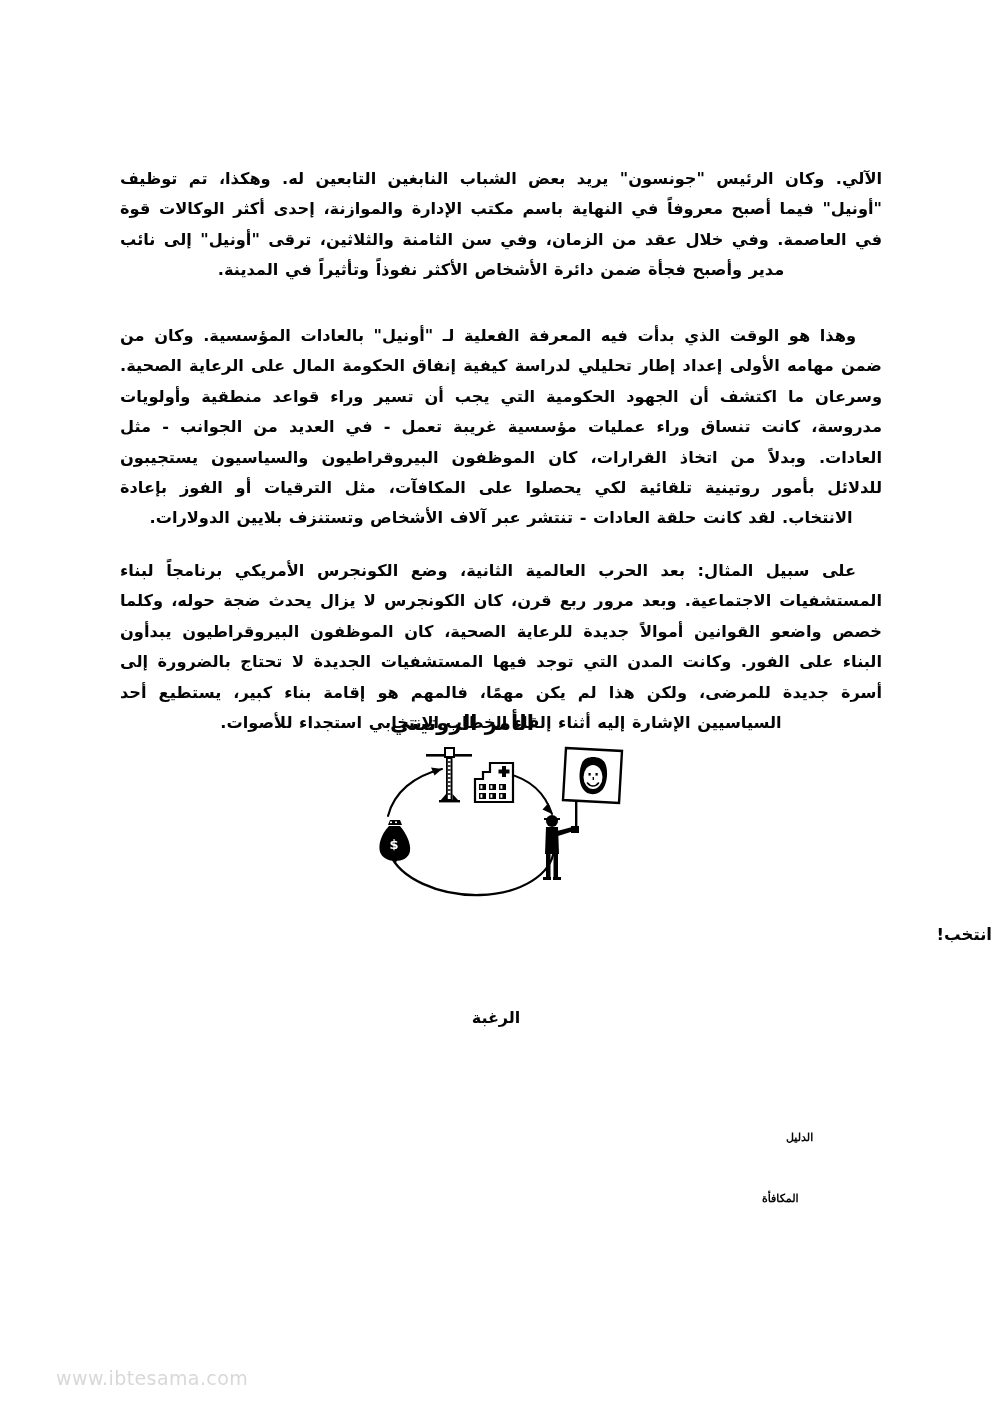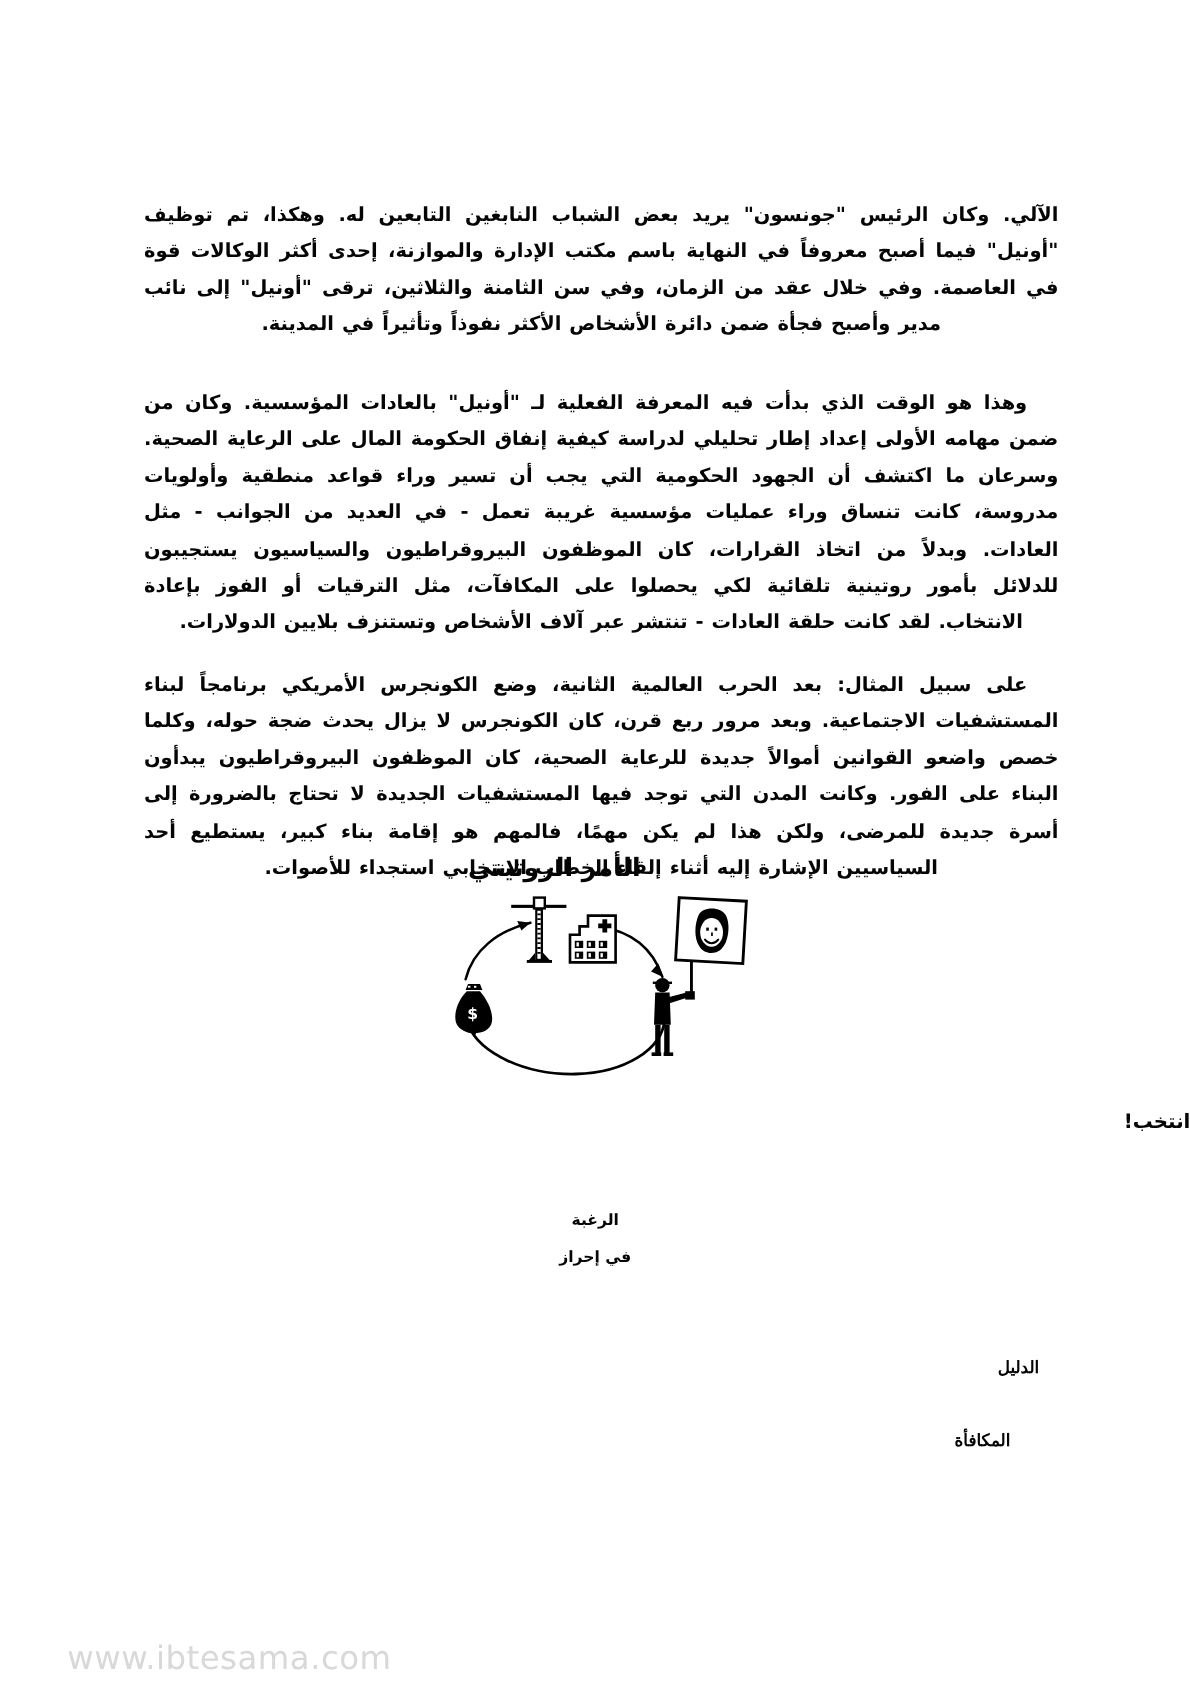--- a/index.html
+++ b/index.html
@@ -77,49 +77,49 @@
   
   .desire-stack {
     position: absolute;
     left: 0;
     width: 992px;
     top: 1002px;
     text-align: center;
     direction: rtl;
     font-family: "DejaVu Sans", sans-serif;
     font-weight: 700;
-    font-size: 13px;
+    font-size: 16px;
     color: #050505;
     line-height: 31px;
   }
   .desire-stack div { white-space: nowrap; }
 
   
   .mini-label {
     position: absolute;
     direction: rtl;
     font-family: Liberation Sans, sans-serif;
     font-weight: 700;
-    font-size: 14px;
-    color: #050505;
-    text-align: right;
+    font-size: 11px;
+    color: #050505;
+    text-align: left;
     white-space: nowrap;
   }
   .mini-evidence { left: 786px; top: 1131px; width: 80px; }
   .mini-reward   { left: 762px; top: 1192px; width: 80px; }
 
   
   .watermark {
     position: absolute;
     left: 56px;
     top: 1367px;
     direction: ltr;
     font-family: "DejaVu Sans", sans-serif;
     font-weight: 400;
-    font-size: 27px;
+    font-size: 19px;
     color: #d8d8d8;
     letter-spacing: 0.4px;
     white-space: nowrap;
   }
 </style>
 </head>
 <body>
 
 <div class="page">
 
@@ -255,21 +255,20 @@
         </g>
 
       </g>
     </svg>
   </div>
 
   <div class="fig-caption">انتخب!</div>
 
   <div class="desire-stack">
     <div>الرغبة</div>
-    <div>في إحراز</div>
   </div>
 
   <div class="mini-label mini-evidence">الدليل</div>
   <div class="mini-label mini-reward">المكافأة</div>
 
   <div class="watermark">www.ibtesama.com</div>
 
 </div>
 
 </body></html>

